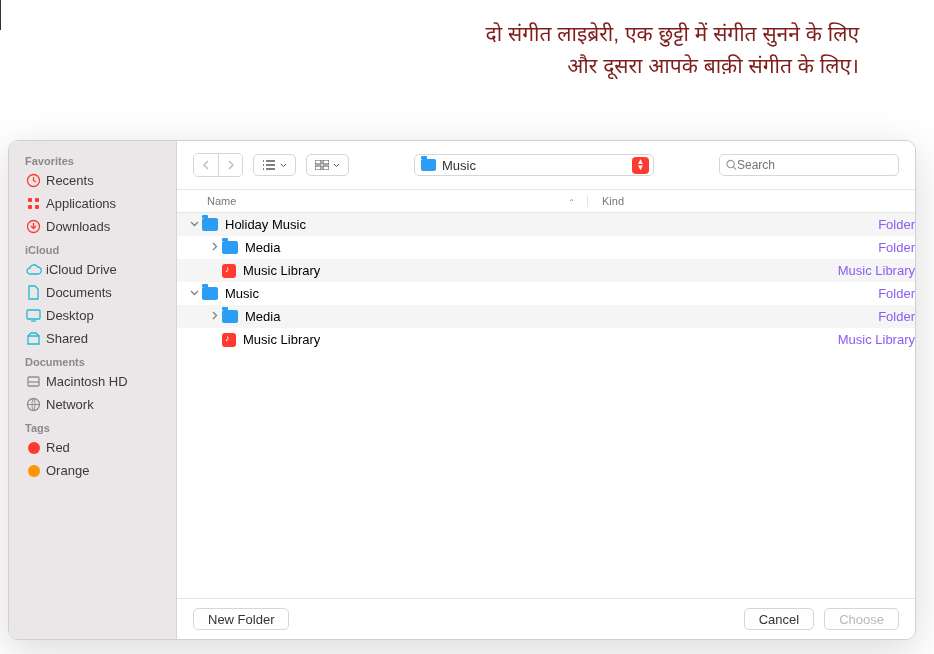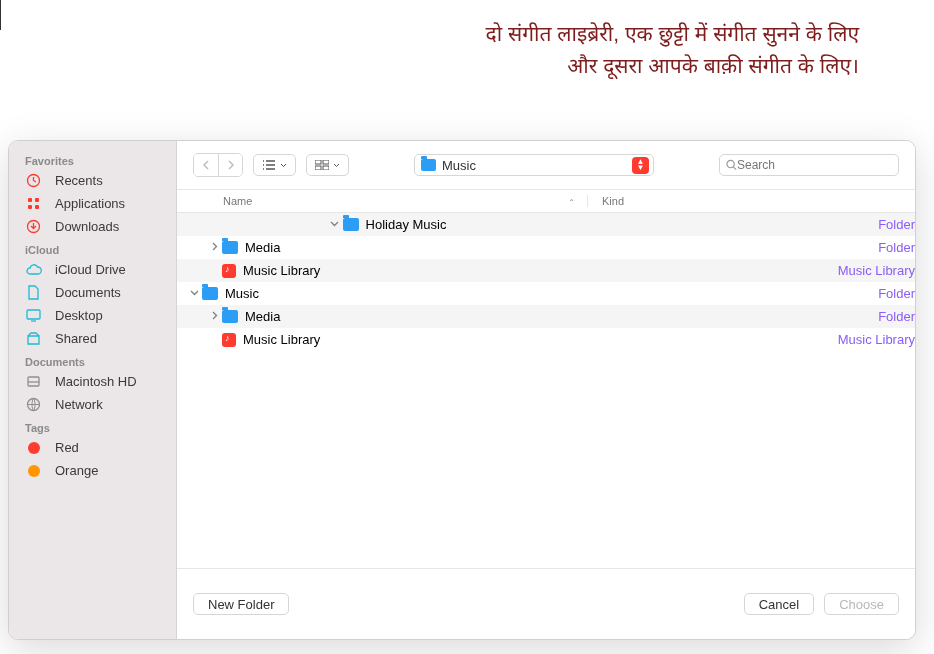--- a/index.html
+++ b/index.html
@@ -52,21 +52,21 @@
 }
 .sidebar-section-title {
   font-size: 11px;
   color: #8a8a8a;
   font-weight: 600;
   padding: 6px 16px 2px;
 }
 .sidebar-item {
   display: flex;
   align-items: center;
-  gap: 13px;
+  gap: 4px;
   padding: 3px 16px;
   font-size: 13px;
   color: #3a3a3a;
   cursor: default;
   text-align: right;
 }
 .sb-icon { width: 17px; height: 17px; display: inline-flex; align-items: center; justify-content: center; }
 .tag-dot { width: 12px; height: 12px; border-radius: 50%; display: inline-block; }
 
 .main {
@@ -137,21 +137,21 @@
 }
 .search-box input { border: none; outline: none; font-size: 12px; flex: 1; background: transparent; }
 
 .list-header {
   display: flex;
   font-size: 11px;
   color: #787878;
   padding: 5px 0;
   border-bottom: 1px solid #e6e6e6;
 }
-.col-name { flex: 0 0 410px; padding-left: 46px; display:flex; align-items:flex-end; justify-content:space-between; padding-right:12px; }
+.col-name { flex: 0 0 410px; padding-left: 30px; display:flex; align-items:flex-end; justify-content:space-between; padding-right:12px; }
 .col-kind { flex: 1; padding-left: 14px; border-left: 1px solid #e6e6e6; }
 
 .file-list { flex: 1; overflow-y: auto; }
 .row {
   display: flex;
   align-items: center;
   font-size: 13px;
   height: 23px;
 }
 .row:nth-child(odd) { background: #f5f5f5; }
@@ -159,21 +159,21 @@
 .row .kind-cell { flex: 1; padding-left: 10px; color: #8b5cf6; text-align: right; }
 .disclosure { width: 10px; font-size: 9px; color: #808080; text-align: center; }
 .folder-icon { width: 16px; height: 13px; background: #2b9df4; border-radius: 2px; position: relative; margin-right: 4px; }
 .folder-icon::before { content:''; position:absolute; top:-3px; left:0; width:6px; height:3px; background:#2b9df4; border-radius:1px 1px 0 0; }
 .lib-icon { width: 14px; height: 14px; background: #ff3b30; border-radius: 3px; margin-right: 4px; position:relative; }
 .lib-icon::after{content:'♪'; color:#fff; font-size:9px; position:absolute; top:0; left:3px;}
 
 .footer {
   display: flex;
   align-items: flex-start;
-  padding: 24px 16px;
+  padding: 9px 16px;
   gap: 10px;
   border-top: 1px solid #e6e6e6;
 }
 .btn {
   height: 22px;
   padding: 0 14px;
   border: 1px solid #d6d6d6;
   border-radius: 5px;
   background: #fff;
   font-size: 13px;
@@ -355,21 +355,21 @@
     <div class="list-header">
       <div class="col-name">
         <span>Name</span>
         <span class="sort-caret">⌃</span>
       </div>
       <div class="col-kind">Kind</div>
     </div>
 
     <div class="file-list" id="file-list">
         <div class="row">
-          <div class="name-cell" style="padding-left: 12px; justify-content: center;">
+          <div class="name-cell" style="padding-left: 12px;">
             <span class="disclosure"><svg width="9" height="9" viewBox="0 0 9 9">
                 <path d="M1 3l3.5 3.5L8 3" stroke="#808080" fill="none" stroke-width="1.3"></path>
               </svg></span>
             <span class="folder-icon"></span>
             <span>Holiday Music</span>
           </div>
           <div class="kind-cell">Folder</div>
         </div>
         <div class="row">
           <div class="name-cell" style="padding-left: 32px;">

